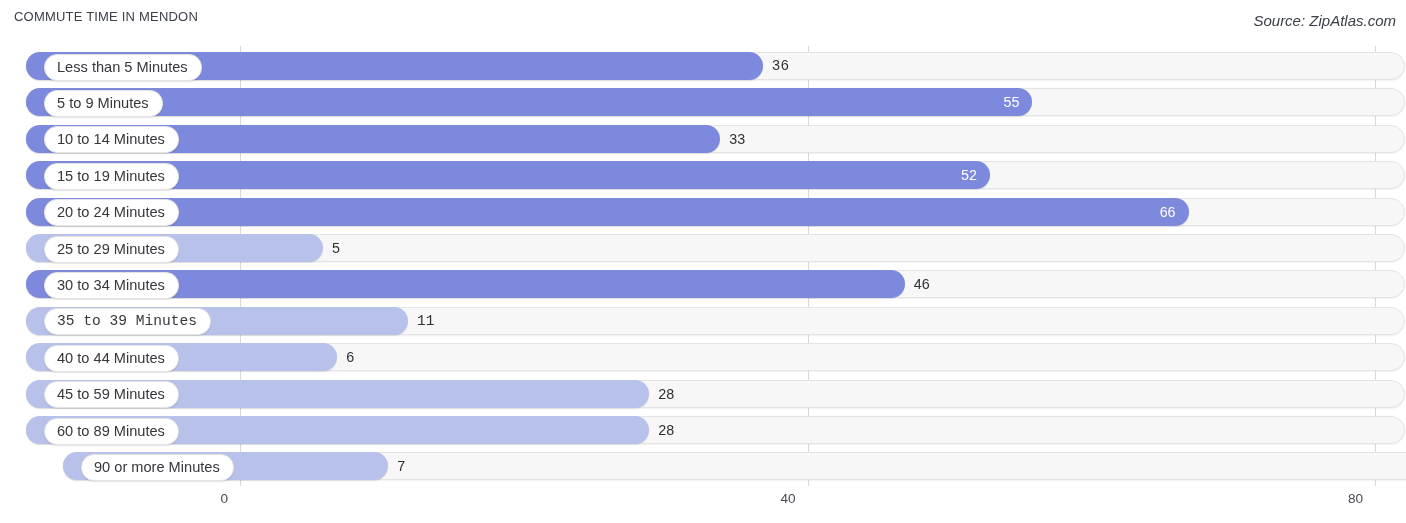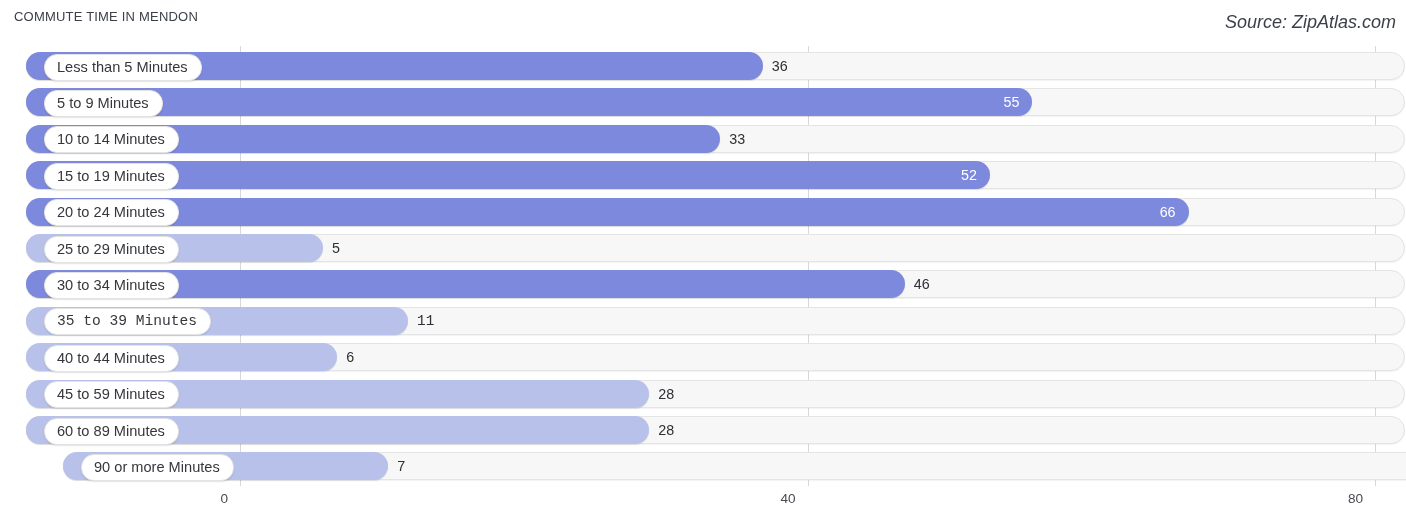--- a/index.html
+++ b/index.html
@@ -30,21 +30,21 @@
     font-size: 13px;
     font-weight: 400;
     letter-spacing: 0.2px;
     color: #3c4049;
     white-space: nowrap;
   }
   #chart-source {
     position: absolute;
     right: 10px;
     top: 12px;
-    font-size: 18px;
+    font-size: 15px;
     font-style: italic;
     color: #3c4049;
     white-space: nowrap;
   }
 
   
   #plot {
     position: absolute;
     left: 0;
     top: 46px;
@@ -149,21 +149,21 @@
 </div>
 
 <div id="plot">
     <div class="gridline" style="left: 240px;"></div>
     <div class="gridline" style="left: 807.6px;"></div>
     <div class="gridline" style="left: 1375.2px;"></div>
     <div class="row" style="top: 2px;">
       <div class="track"></div>
       <div class="bar hi" title="Less than 5 Minutes: 36" style="width: 736.84px;"></div>
       <div class="pill">Less than 5 Minutes</div>
-      <div class="value out" style="left: 759.84px;">36</div>
+      <div class="value out" style="left: 759.84px; font-family: Liberation Mono, monospace;">36</div>
     </div>
     <div class="row" style="top: 38.4px;">
       <div class="track"></div>
       <div class="bar hi" title="5 to 9 Minutes: 55" style="width: 1006.45px;"></div>
       <div class="pill">5 to 9 Minutes</div>
       <div class="value in" style="left: auto; right: 398.55px; text-align: right;">55</div>
     </div>
     <div class="row" style="top: 74.8px;">
       <div class="track"></div>
       <div class="bar hi" title="10 to 14 Minutes: 33" style="width: 694.27px;"></div>

